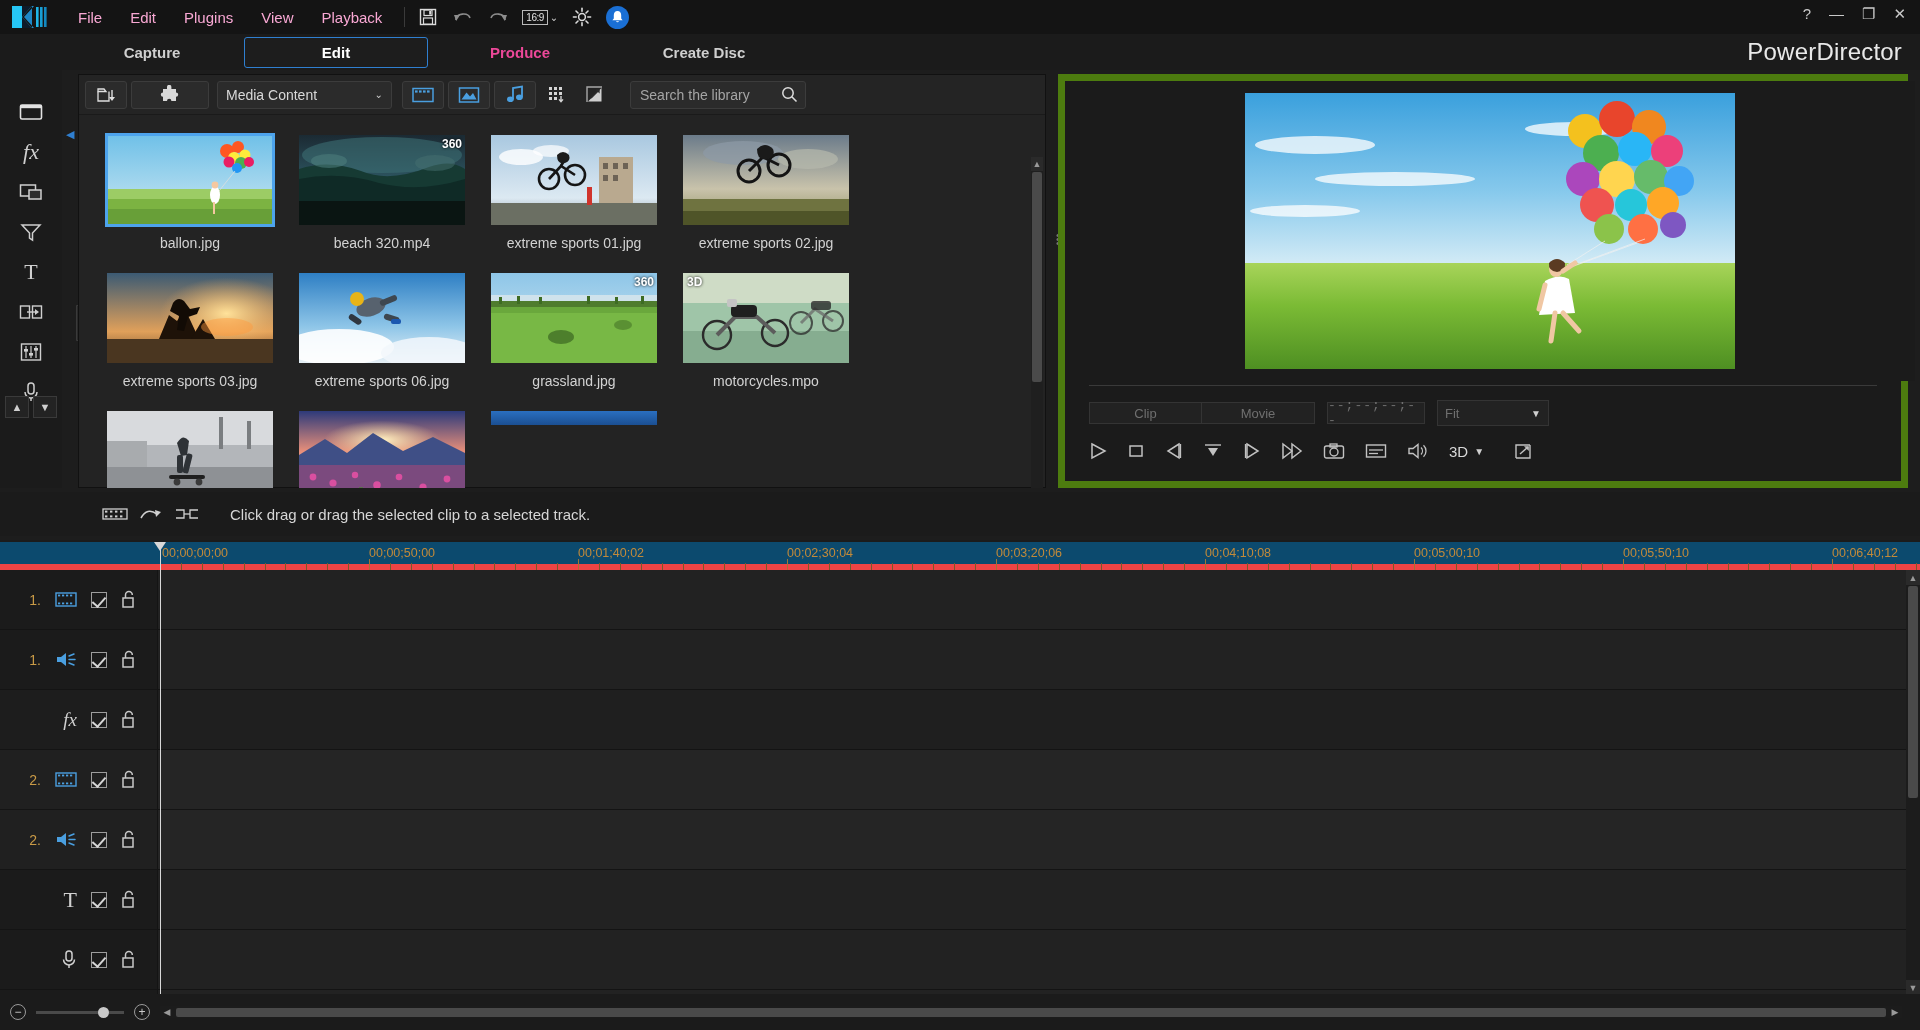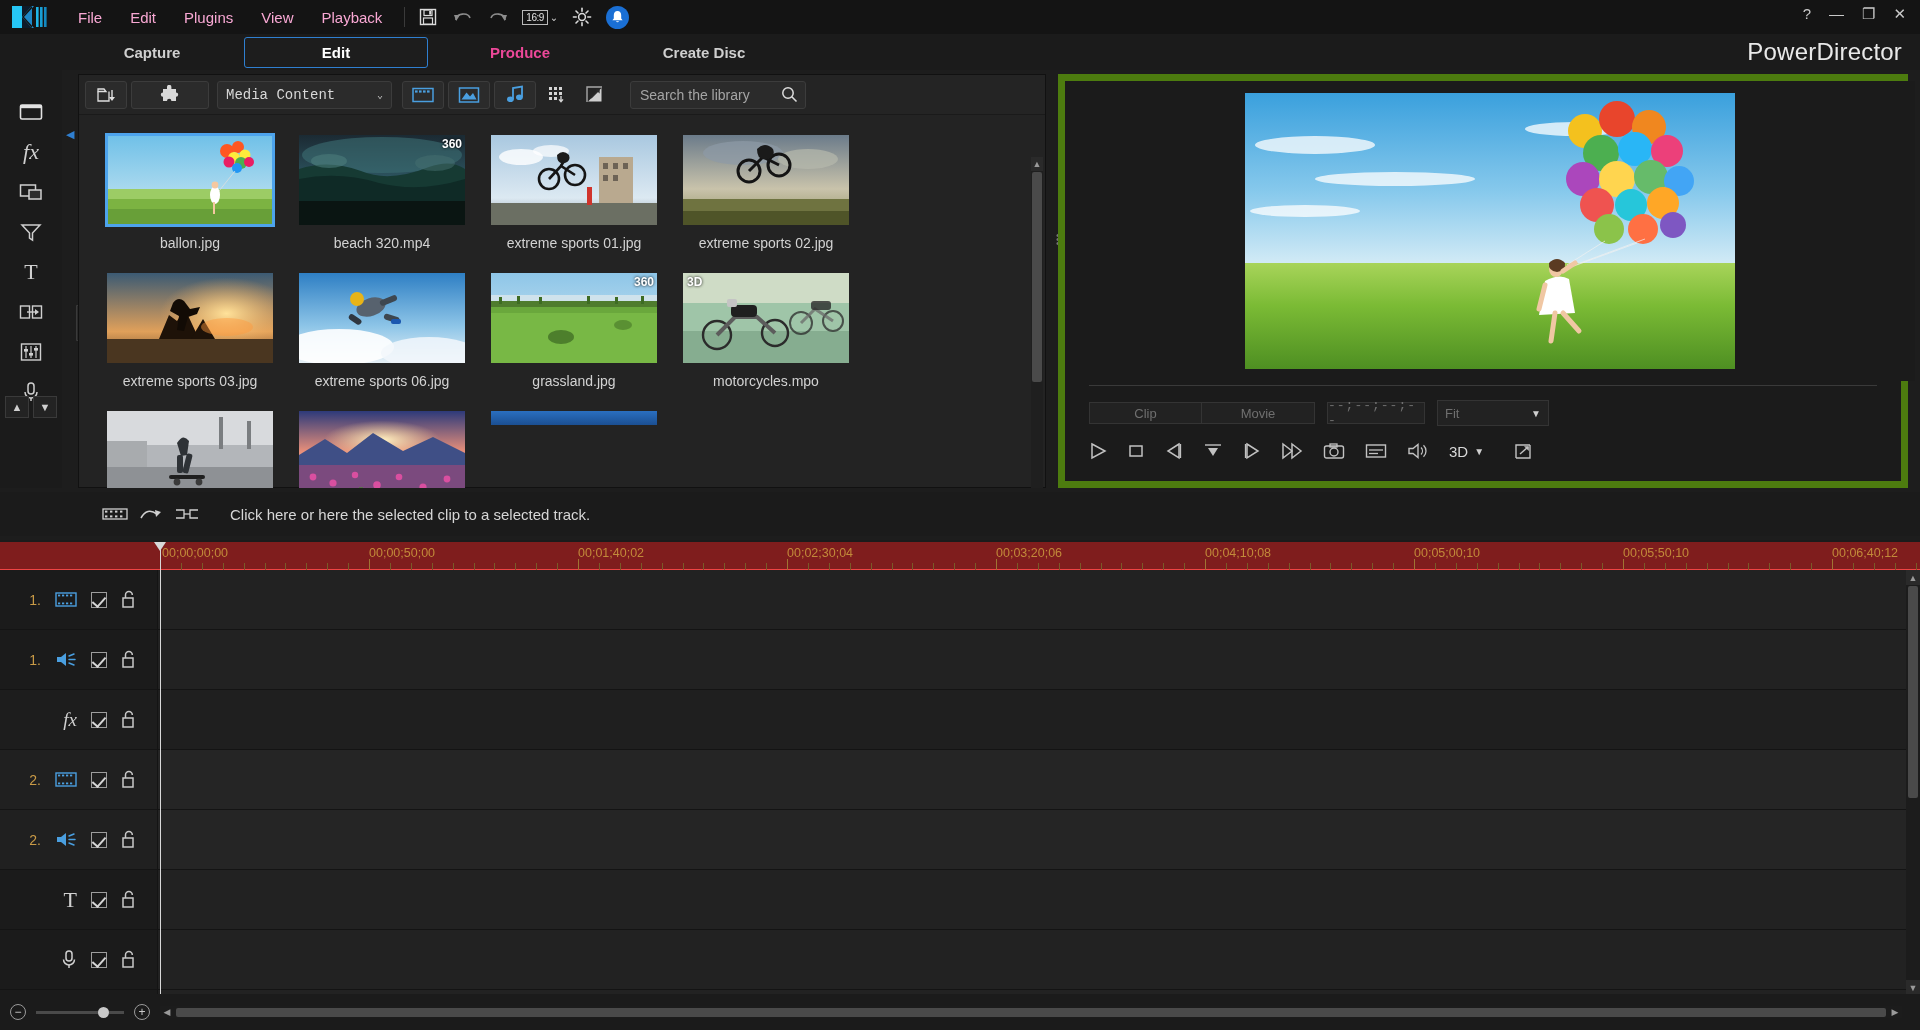--- a/index.html
+++ b/index.html
@@ -97,21 +97,21 @@
   .lib-btn {
     width: 42px; height: 28px; background: #2b2b2b; border: 1px solid #3c3c3c;
     border-radius: 3px; display: flex; align-items: center; justify-content: center;
     color: #d6d6d6; cursor: default;
   }
   .lib-btn.wide { width: 78px; }
   .lib-btn.flat { background: transparent; border: none; width: 34px; }
   .lib-select {
     width: 175px; height: 28px; background: #2b2b2b; border: 1px solid #3c3c3c;
     border-radius: 3px; display: flex; align-items: center; justify-content: space-between;
-    padding: 0 8px; font-size: 14px; color: #d8d8d8; cursor: default; margin-left: 4px; font-family: Liberation Mono, monospace;
+    padding: 0 8px; font-size: 14px; color: #d8d8d8; cursor: default; margin-left: 4px;
   }
   .lib-search {
     width: 176px; height: 28px; background: #2b2b2b; border: 1px solid #3c3c3c;
     border-radius: 3px; display: flex; align-items: center; justify-content: space-between;
     padding: 0 7px 0 9px; margin-left: 14px;
   }
   .lib-search input {
     background: transparent; border: none; outline: none; color: #bdbdbd;
     font-size: 14px; font-family: "Liberation Sans", sans-serif; width: 134px;
   }
@@ -206,21 +206,21 @@
   .tl-toolbar {
     position: absolute; left: 0; top: 540px; width: 1920px; height: 26px; background: #1b1b1b;
     display: flex; align-items: center; padding-left: 10px; gap: 8px;
   }
   .tl-tbtn {
     width: 62px; height: 20px; background: #2b2b2b; border: 1px solid #3d3d3d; border-radius: 2px;
     display: flex; align-items: center; justify-content: center; color: #d2d2d2; cursor: default;
   }
   .ruler {
     position: absolute; left: 0; top: 542px; width: 1920px; height: 28px;
-    background: #7f1d1d; border-bottom: 1px solid #ef4444;
+    background: #0c4a6e; border-bottom: 6px solid #ef4444;
   }
   .ruler-track { position: absolute; left: 160px; top: 0; right: 0; height: 28px; }
   .rl-label {
     position: absolute; top: 4px; font-size: 12.5px; color: #c28a3a;
     font-family: "Liberation Sans", sans-serif; white-space: nowrap;
   }
   .rl-tick { position: absolute; bottom: 0; width: 1px; height: 7px; background: #7a5a28; }
   .rl-tick.major { height: 11px; background: #a07433; }
 
   .tracks {
@@ -996,21 +996,21 @@
         </svg>
       </div>
       <div class="hint-ic">
         <svg width="26" height="18" viewBox="0 0 26 18">
           <path d="M2 5 L10 5 L10 13 L2 13" fill="none" stroke="#d0d0d0" stroke-width="1.3"></path>
           <path d="M24 5 L16 5 L16 13 L24 13" fill="none" stroke="#d0d0d0" stroke-width="1.3"></path>
           <line x1="10" y1="9" x2="16" y2="9" stroke="#d0d0d0" stroke-width="1.3"></line>
         </svg>
       </div>
     </div>
-    <div class="hint-text">Click here or here the selected clip to a selected track.</div>
+    <div class="hint-text">Click drag or drag the selected clip to a selected track.</div>
   </div>
 
   <div class="tl-toolbar">
     <div class="tl-tbtn">
       <svg width="22" height="13" viewBox="0 0 22 13">
         <rect x="1" y="1" width="20" height="11" fill="none" stroke="#cfcfcf" stroke-width="1.1"></rect>
         <g fill="#cfcfcf">
             <rect x="2.6" y="2.3" width="2" height="1.7"></rect>
             <rect x="6.6" y="2.3" width="2" height="1.7"></rect>
           <rect x="10.6" y="2.3" width="2" height="1.7"></rect>

